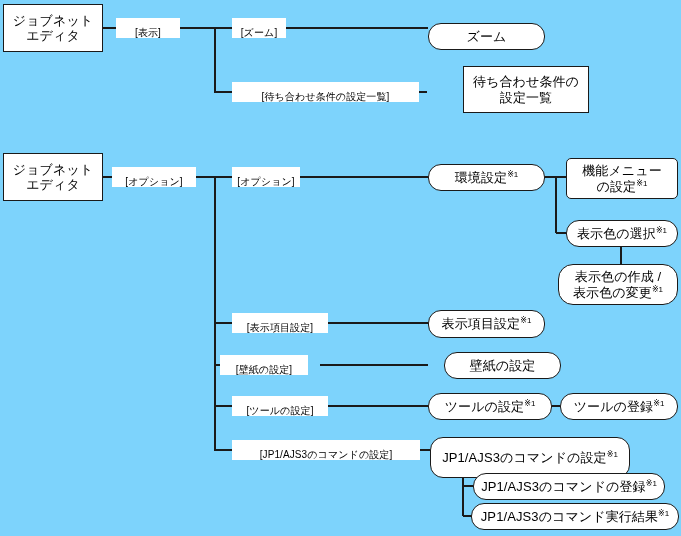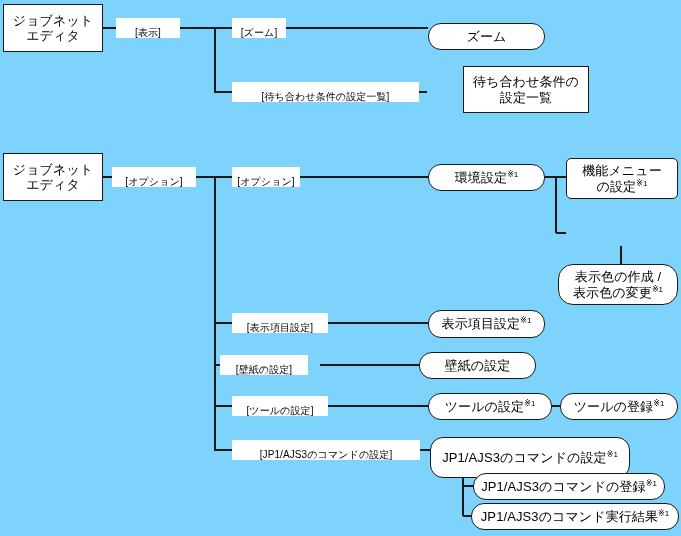--- a/index.html
+++ b/index.html
@@ -171,39 +171,42 @@
 
   <div class="node pill" style="left:428px; top:164px; width:117px; height:27px;">
     <span class="txt"><span>環境設定</span><span class="nt">※1</span></span>
   </div>
 
   <div class="node pill" style="left:566px; top:158px; width:112px; height:41px; border-radius:5px;">
     <span class="txt"><span>機能メニュー
 の設定</span><span class="nt">※1</span></span>
   </div>
 
+  <div class="node pill" style="left:566px; top:220px; width:112px; height:27px;">
+    <span class="txt"><span>表示色の選択</span><span class="nt">※1</span></span>
+  </div>
 
   <div class="node pill" style="left:558px; top:264px; width:120px; height:41px; border-radius:15px;">
     <span class="txt"><span>表示色の作成 /
 表示色の変更</span><span class="nt">※1</span></span>
   </div>
 
   <div class="label" style="left:232px; top:313px; width:96px; height:20px;">
     <span>[表示項目設定]</span>
   </div>
 
   <div class="node pill" style="left:428px; top:310px; width:117px; height:28px;">
     <span class="txt"><span>表示項目設定</span><span class="nt">※1</span></span>
   </div>
 
   <div class="label" style="left:220px; top:355px; width:88px; height:20px;">
     <span>[壁紙の設定]</span>
   </div>
 
-  <div class="node pill" style="left:419px; top:352px; width:117px; height:27px;">
+  <div class="node pill" style="left:444px; top:352px; width:117px; height:27px;">
     <span class="txt">壁紙の設定</span>
   </div>
 
   <div class="label" style="left:232px; top:396px; width:96px; height:20px;">
     <span>[ツールの設定]</span>
   </div>
 
   <div class="node pill" style="left:428px; top:393px; width:124px; height:27px;">
     <span class="txt"><span>ツールの設定</span><span class="nt">※1</span></span>
   </div>

